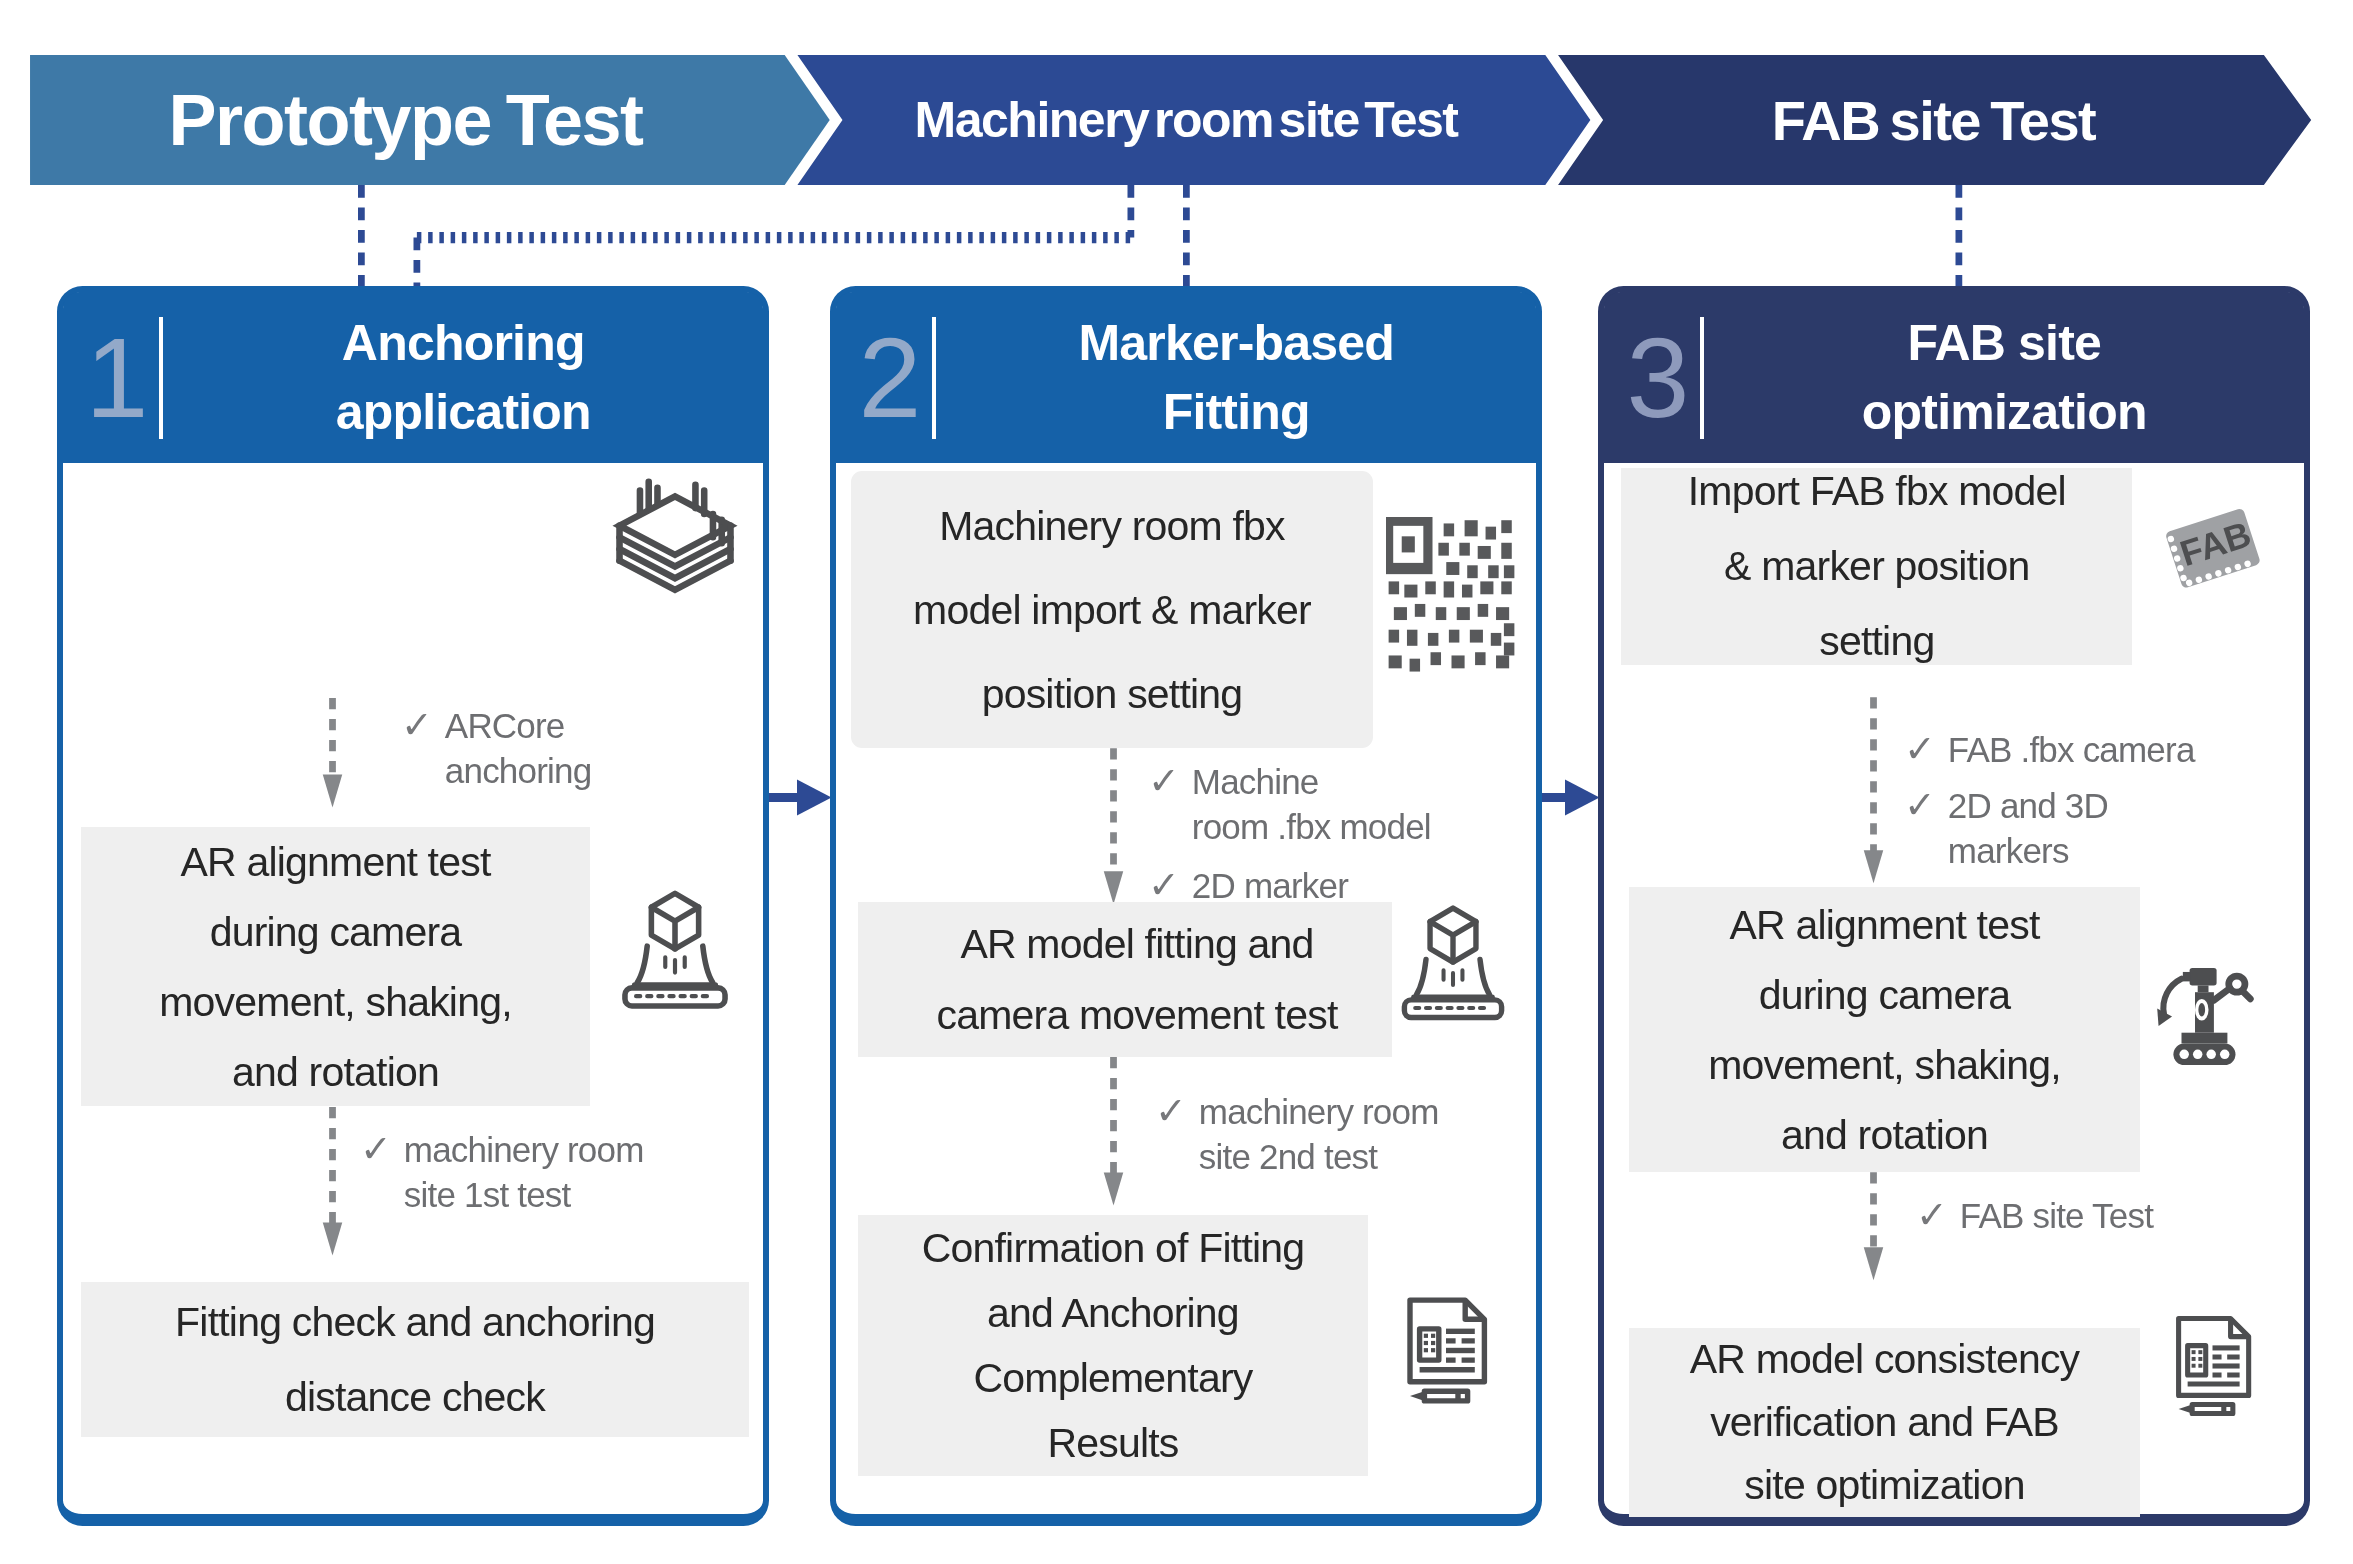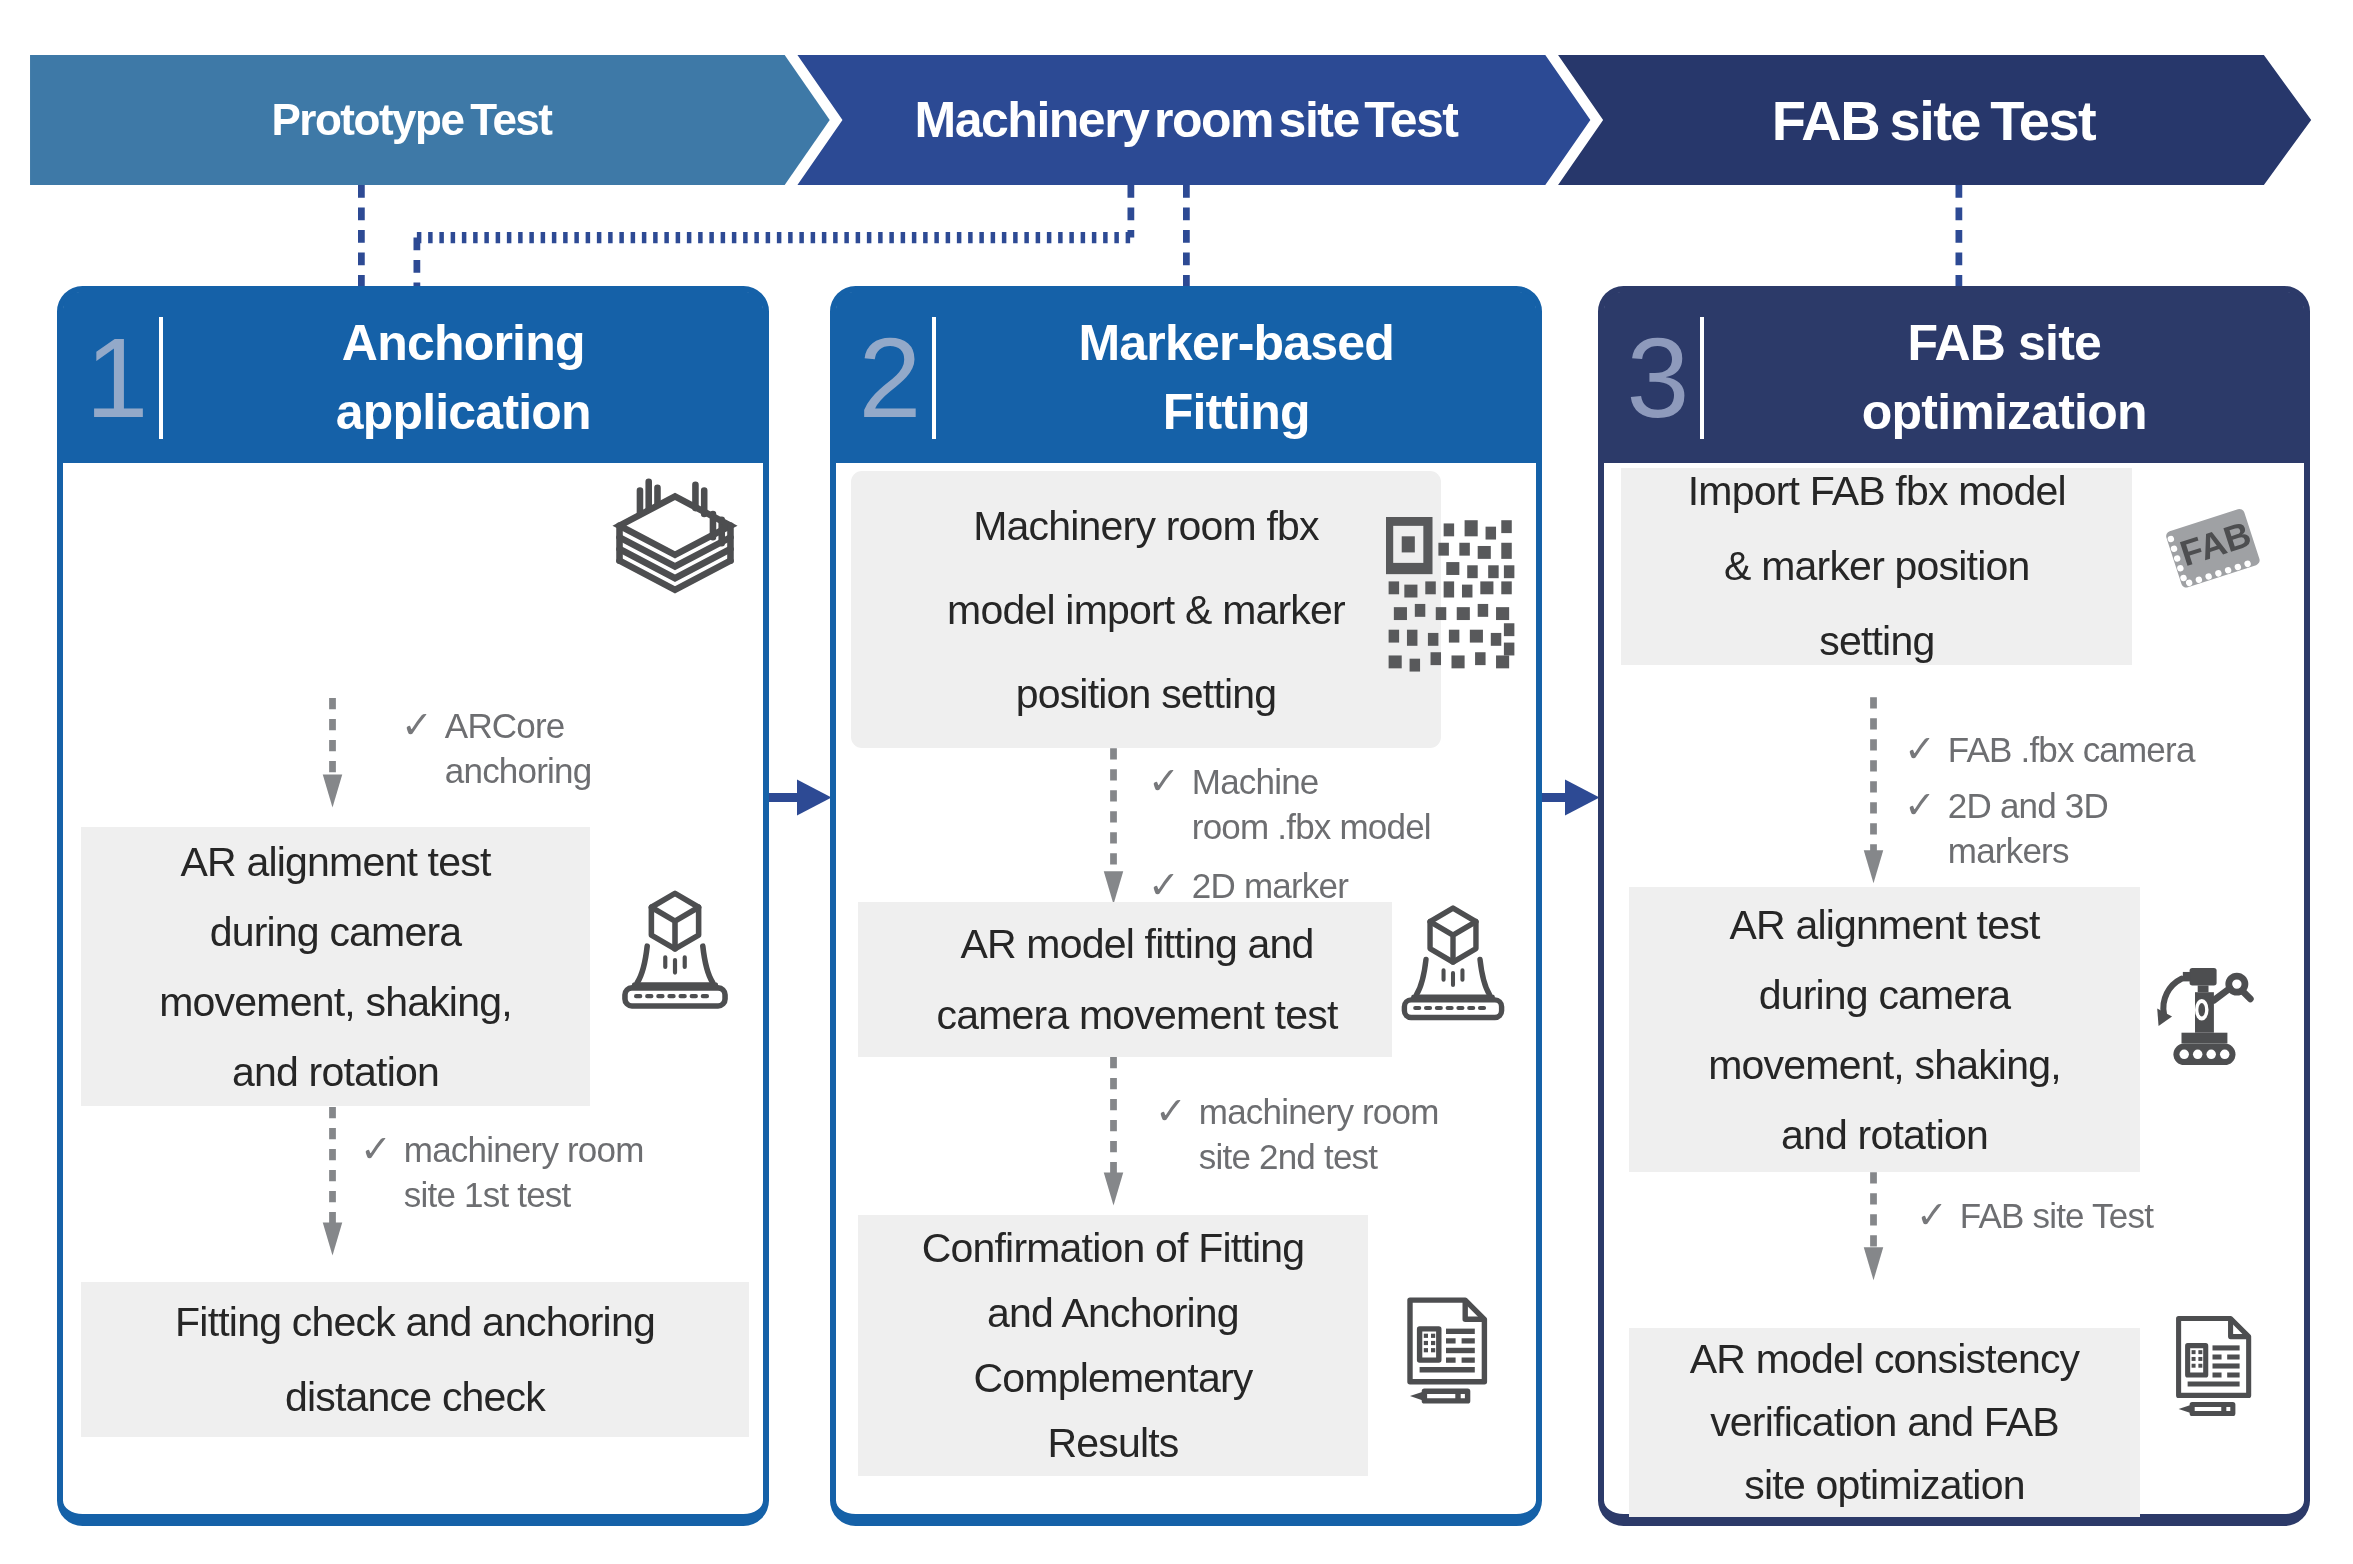--- a/index.html
+++ b/index.html
@@ -33,21 +33,21 @@
 </head>
 <body>
 
 <div id="canvas">
 
   <svg class="abs" style="left:0;top:55px;" width="2354" height="130" viewBox="0 0 3135 173">
     <polygon points="40,0 1045,0 1105,86.5 1045,173 40,173" fill="#3e79a7"></polygon>
     <polygon points="1062,0 2058,0 2118,86.5 2058,173 1062,173 1122,86.5" fill="#2c4a94"></polygon>
     <polygon points="2075,0 3015,0 3078,86.5 3015,173 2075,173 2135,86.5" fill="#27376b"></polygon>
   </svg>
-  <div class="banner-text" style="left:111px;width:601px;font-size:44px;">Prototype Test</div>
+  <div class="banner-text" style="left:105px;width:601px;font-size:72px;">Prototype Test</div>
   <div class="banner-text" style="left:848px;width:676px;font-size:50px;word-spacing:-6.8px;">Machinery room site Test</div>
   <div class="banner-text" style="left:1607px;width:653px;font-size:56px;">FAB site Test</div>
 
   <svg class="abs" style="left:0;top:185px;" width="2354" height="102" viewBox="0 0 3135 136">
     <g stroke="#2d4a94" stroke-width="9" stroke-dasharray="17 13" fill="none">
       <path d="M480,0 V136"></path>
       <path d="M554,70 V136"></path>
       <path d="M1506,0 V70"></path>
       <path d="M1580,0 V136"></path>
       <path d="M2610,0 V136"></path>
@@ -128,21 +128,21 @@
   </div>
 
   <div class="column col-blue" style="left:830px;">
     <div class="col-header hdr-blue">
       <div class="col-number" style="color:#93a9c9;">2</div>
       <div class="col-bar"></div>
       <div class="col-title">Marker-based
 Fitting</div>
     </div>
 
-    <div class="step-box" style="left:15px;top:179px;width:590px;height:277px;line-height:84px;border-radius:11px;">Machinery room fbx
+    <div class="step-box" style="left:15px;top:179px;width:522px;height:277px;line-height:84px;border-radius:11px;">Machinery room fbx
 model import &amp; marker
 position setting</div>
 
     <svg class="icon" style="left:550px;top:225px;" width="131" height="161" viewBox="0 0 100 100" preserveAspectRatio="none">
       <g fill="#58595b">
         <rect x="2" y="2" width="30" height="30" fill="none" stroke="#58595b" stroke-width="7"></rect>
         <rect x="12" y="12" width="10" height="10"></rect>
         <rect x="44" y="4" width="8" height="8"></rect>
           <rect x="60" y="2" width="10" height="10"></rect>
         <rect x="76" y="6" width="8" height="8"></rect>

